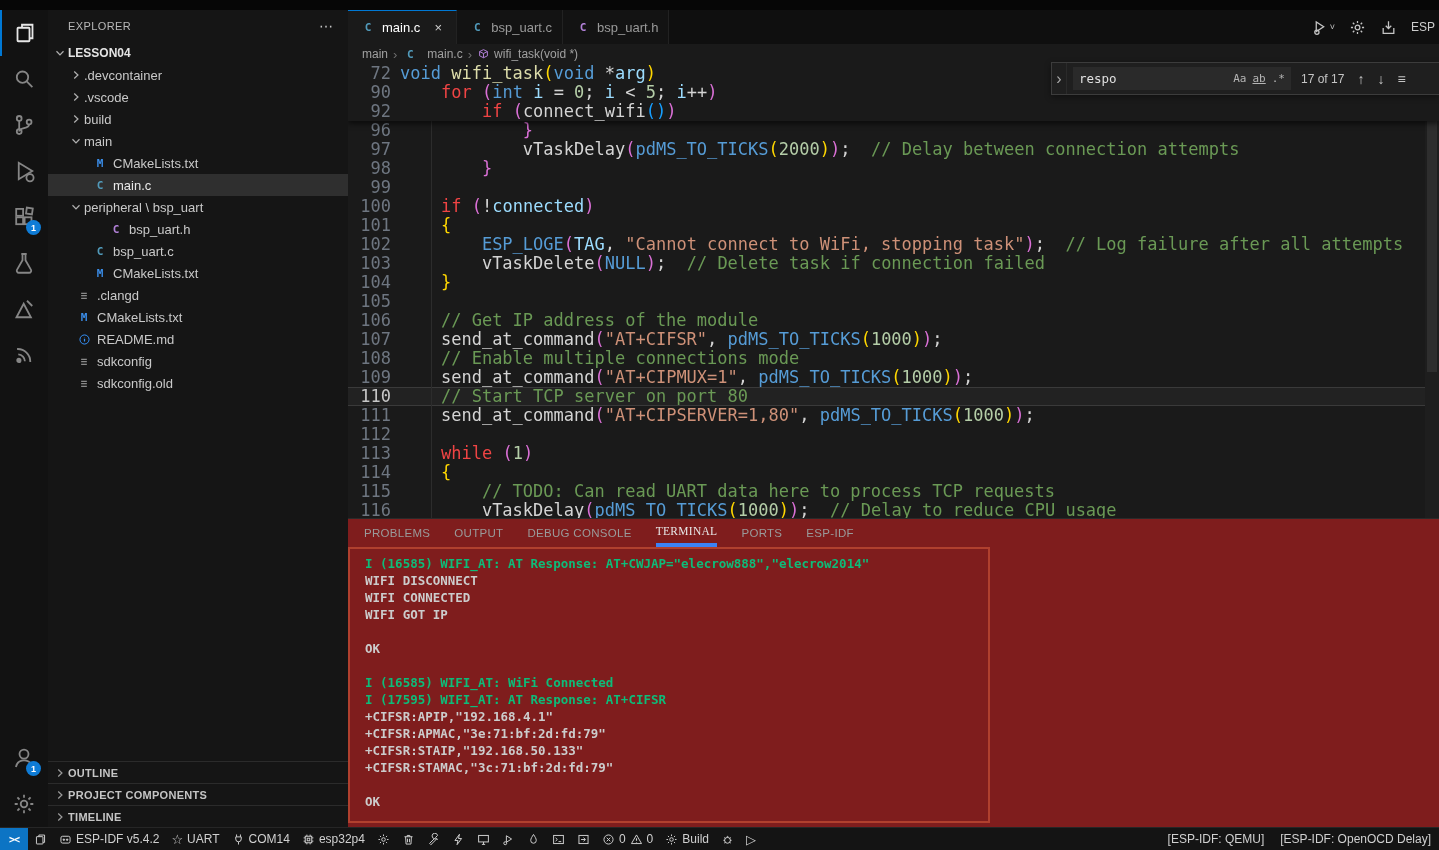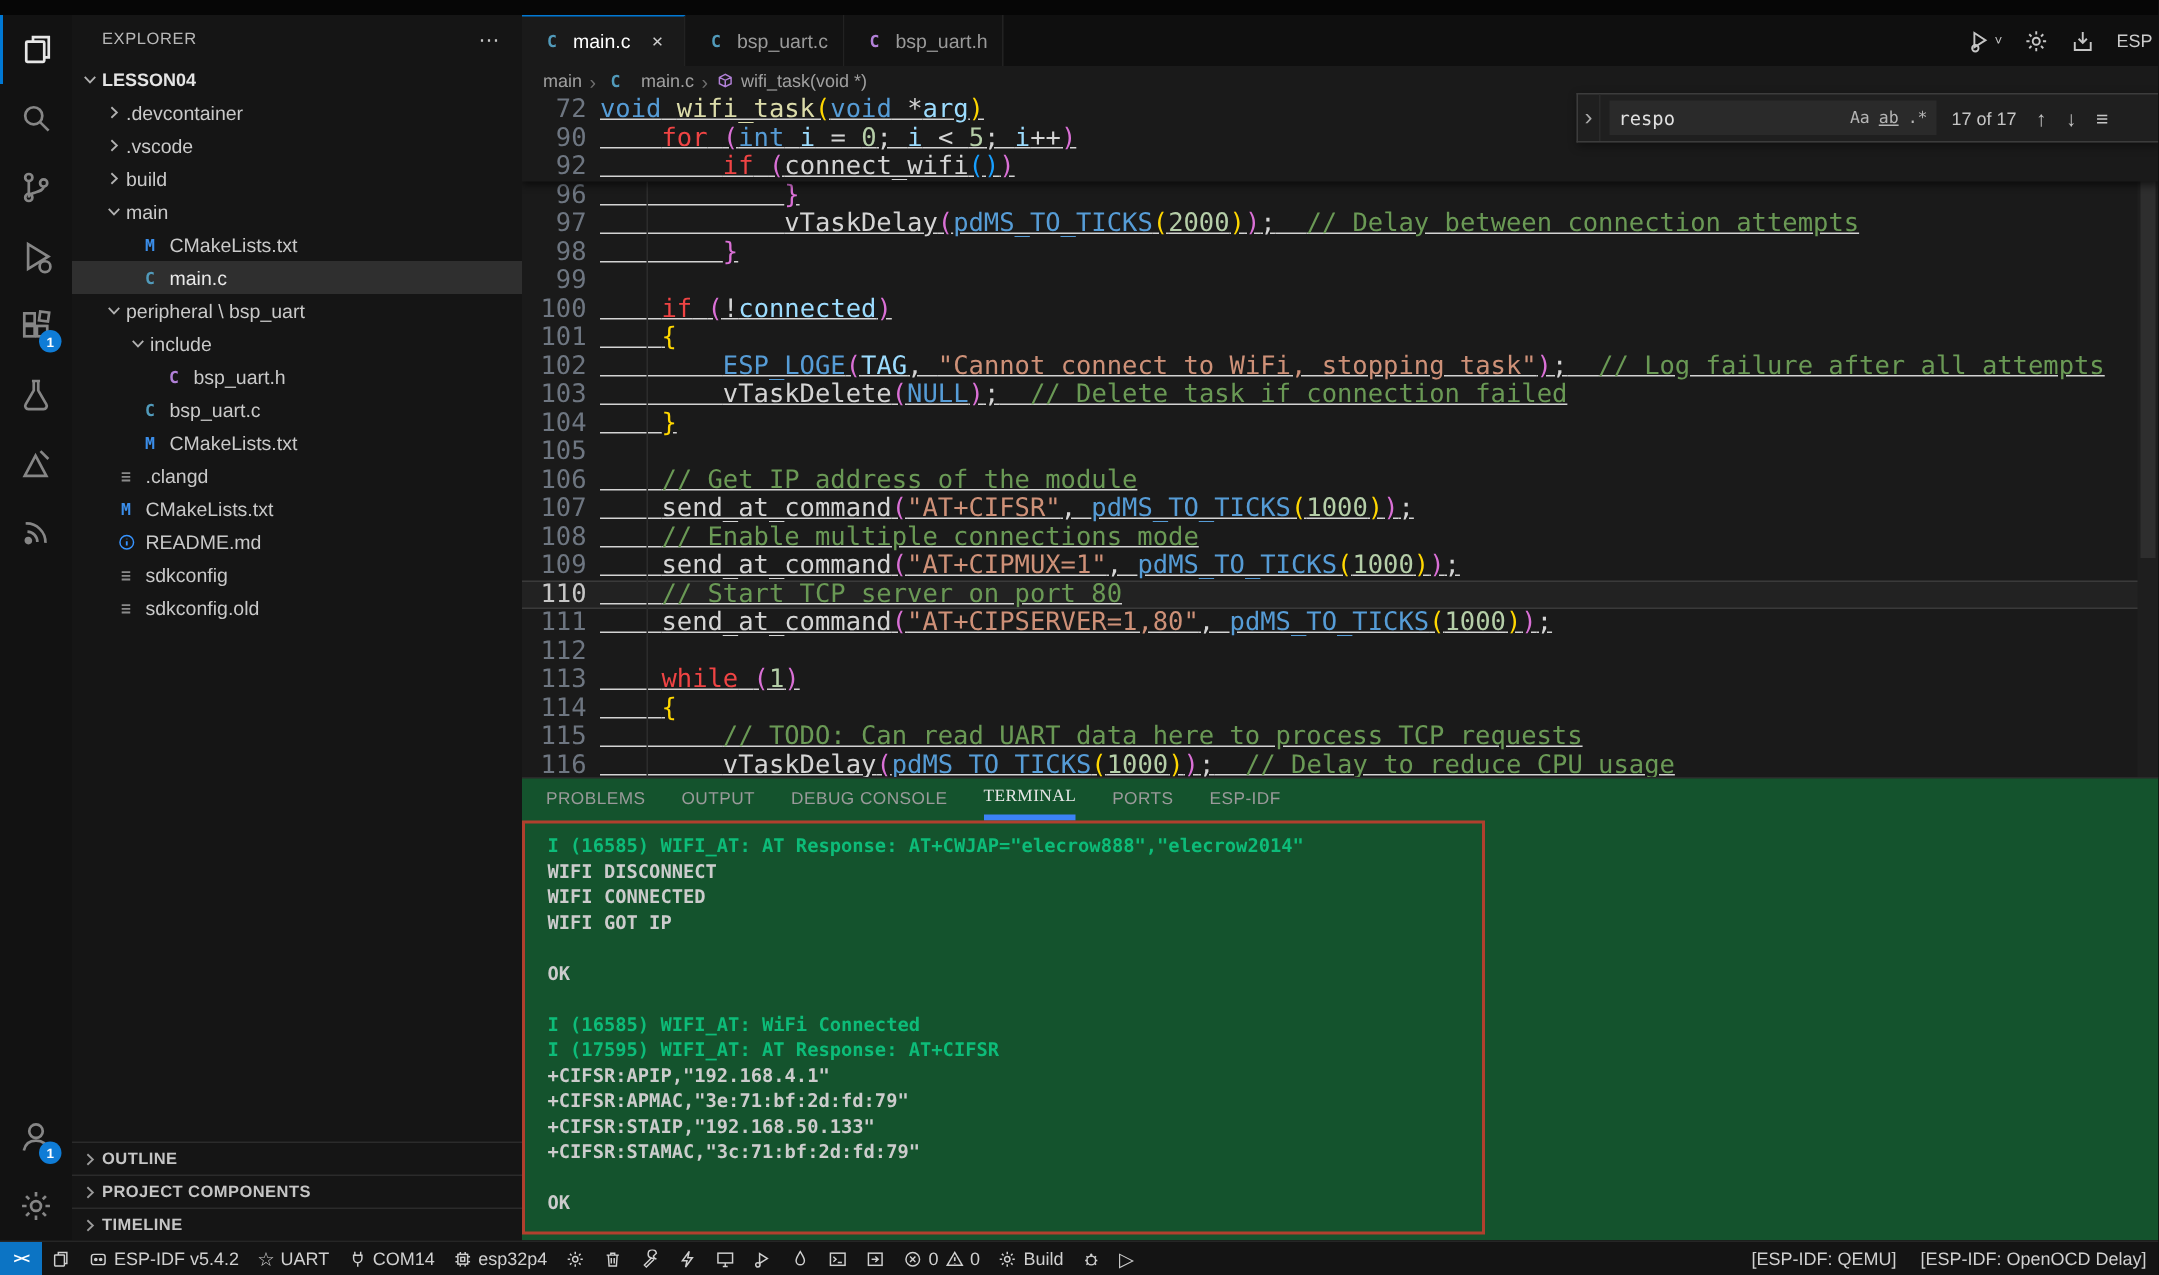--- a/index.html
+++ b/index.html
@@ -49,21 +49,21 @@
   
   #breadcrumb { height:20px; display:flex; align-items:center; font-size:12px; color:#a0a0a0; padding-left:14px; gap:3px; background:#1a1a1a; }
   .bc-sep { color:#6e6e6e; font-size:13px; margin:0 2px; }
   .bc-item { display:flex; align-items:center; gap:4px; cursor:pointer; }
   .bc-item svg { width:13px; height:13px; }
 
   
   #editor { position:absolute; top:54px; left:0; right:0; bottom:309px; overflow:hidden; background:#1a1a1a; }
   .code-row { height:19px; line-height:19px; display:flex; font-size:17px; white-space:pre; position:relative; }
   .gutter { width:52px; text-align:right; color:#6e7681; flex:none; padding-right:9px; font-family:"DejaVu Sans Mono", monospace; }
-  .code-text { font-family:"DejaVu Sans Mono", monospace; color:#d4d4d4; position:relative;text-decoration:underline; }
+  .code-text { font-family:"DejaVu Sans Mono", monospace; color:#d4d4d4; position:relative; }
   #sticky { position:relative; background:#1a1a1a; box-shadow:0 3px 5px rgba(0,0,0,.55); z-index:3; }
   #code-lines { position:relative; }
   .code-row.current { background:rgba(255,255,255,.035); }
   .code-row.current::before, .code-row.current::after { content:""; position:absolute; left:0; right:0; height:1px; background:#3a3a3a; }
   .code-row.current::before { top:0; } .code-row.current::after { bottom:0; }
   .code-row.current .gutter { color:#c6c6c6; }
   .t{color:#569CD6}.k{color:#ef4444}.f{color:#DCDCAA}.v{color:#9CDCFE}.n{color:#B5CEA8}.s{color:#CE9178}.c{color:#6A9955}.p{color:#D4D4D4}.b1{color:#FFD700}.b2{color:#DA70D6}.b3{color:#179FFF}
   #indent-guide1 { position:absolute; left:83px; top:57px; bottom:0; width:1px; background:#2c2c2c; z-index:2; }
   #editor-scrollbar { position:absolute; right:0; top:0; bottom:0; width:14px; background:#1e1e1e; }
   #editor-scrollbar .slider { position:absolute; top:8px; left:2px; right:2px; height:300px; background:#2e2e2e; }
@@ -72,21 +72,21 @@
   #find { position:absolute; top:52px; right:0; width:388px; height:33px; background:#1f1f1f; border:1px solid #3c3c3c; border-right:none; display:flex; align-items:center; z-index:5; box-shadow:0 2px 6px rgba(0,0,0,.4); }
   #find-chev { width:15px; height:100%; display:flex; align-items:center; justify-content:center; color:#aaaaaa; cursor:pointer; border-right:1px solid #2a2a2a; }
   #find-input { margin-left:6px; width:218px; height:23px; background:#2a2a2a; display:flex; align-items:center; font-size:12.5px; color:#e0e0e0; padding:0 6px; font-family:"DejaVu Sans Mono", monospace; }
   #find-query { flex:1; }
   .find-toggle { color:#b5b5b5; font-size:11px; margin-left:6px; cursor:pointer; font-family:"DejaVu Sans Mono", monospace; }
   .find-toggle.u { text-decoration:underline; }
   #find-count { font-size:12px; color:#c5c5c5; margin-left:10px; white-space:nowrap; }
   .find-btn { color:#c5c5c5; font-size:14px; margin-left:13px; cursor:pointer; }
 
   
-  #panel { position:absolute; left:0; right:0; bottom:0; height:309px; background:#14532d; border-top:1px solid #2a2a2a; }
+  #panel { position:absolute; left:0; right:0; bottom:0; height:309px; background:#7f1d1d; border-top:1px solid #2a2a2a; }
   #panel-tabs { height:28px; display:flex; align-items:center; padding-left:16px; gap:24px; font-size:11.5px; letter-spacing:.3px; color:#9a9a9a; }
   .panel-tab { cursor:pointer; height:100%; display:flex; align-items:center; border-bottom:1px solid transparent; }
   .panel-tab.active { color:#e7e7e7; border-bottom:4px solid #3b82f6;font-family:Liberation Serif, serif; }
   #terminal { position:absolute; left:17px; top:36px; right:10px; bottom:4px; font-size:12.5px; line-height:17px; white-space:pre; font-family:"DejaVu Sans Mono", monospace;font-weight:bold; }
   .tg { color:#0dbc79; } .tw { color:#cccccc; }
 
   
   #red-rect { position:absolute; left:348px; top:547px; width:642px; height:276px; border:2px solid #b0402e; z-index:9; pointer-events:none; }
 
   
@@ -248,28 +248,20 @@
         <span class="file-letter" style="color: rgb(81, 154, 186);">C</span>
         <span>main.c</span>
       </div>
       <div class="tree-row" style="padding-left: 20px;">
         <span class="tree-chev" style="display: inline-flex; align-items: center;">
           <svg viewBox="0 0 16 16" fill="none" stroke="currentColor" stroke-width="1.2">
             <path d="M4 6l4 4.2L12 6" stroke-width="1.4"></path>
           </svg>
         </span>
         <span>peripheral \ bsp_uart</span>
-      </div>
-      <div class="tree-row" style="padding-left: 36px;">
-        <span class="tree-chev" style="display: inline-flex; align-items: center;">
-          <svg viewBox="0 0 16 16" fill="none" stroke="currentColor" stroke-width="1.2">
-            <path d="M4 6l4 4.2L12 6" stroke-width="1.4"></path>
-          </svg>
-        </span>
-        <span>include</span>
       </div>
       <div class="tree-row" style="padding-left: 60px;">
         <span class="file-letter" style="color: rgb(177, 128, 215);">C</span>
         <span>bsp_uart.h</span>
       </div>
       <div class="tree-row" style="padding-left: 44px;">
         <span class="file-letter" style="color: rgb(81, 154, 186);">C</span>
         <span>bsp_uart.c</span>
       </div>
       <div class="tree-row" style="padding-left: 44px;">

